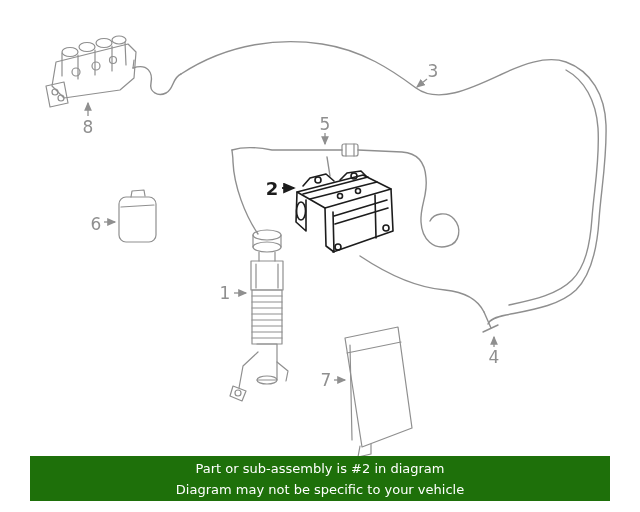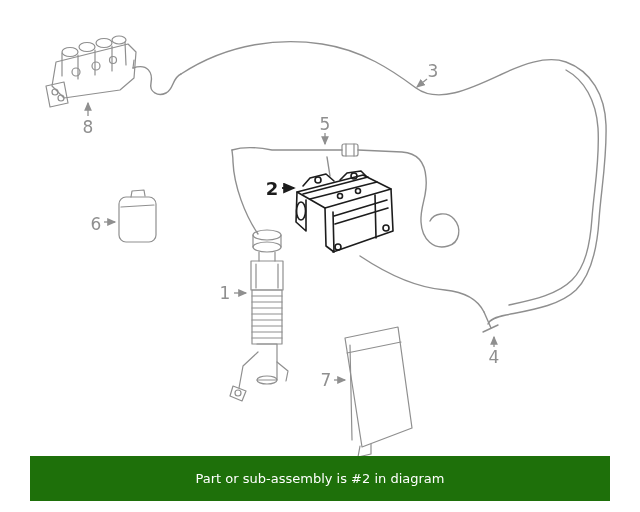--- a/index.html
+++ b/index.html
@@ -150,15 +150,16 @@
   <div class="part-label highlight" style="left:272px;top:188px">2</div>
   <div class="part-label" style="left:433px;top:71px">3</div>
   <div class="part-label" style="left:494px;top:357px">4</div>
   <div class="part-label" style="left:325px;top:124px">5</div>
   <div class="part-label" style="left:96px;top:224px">6</div>
   <div class="part-label" style="left:326px;top:380px">7</div>
   <div class="part-label" style="left:88px;top:127px">8</div>
 
   <div id="banner">
     <div>Part or sub-assembly is #2 in diagram</div>
+    <div>Diagram may not be specific to your vehicle</div>
   </div>
 
 </div>
 
 </body></html>

